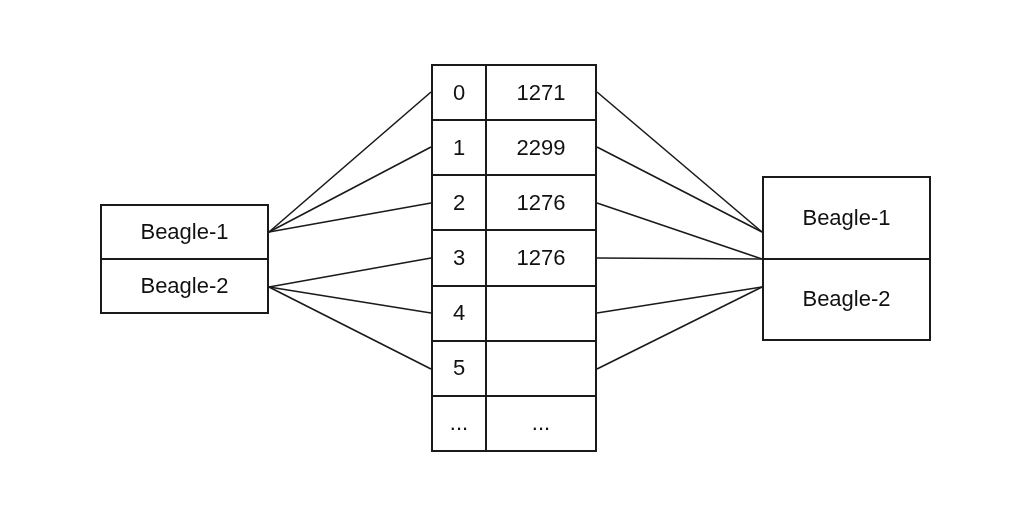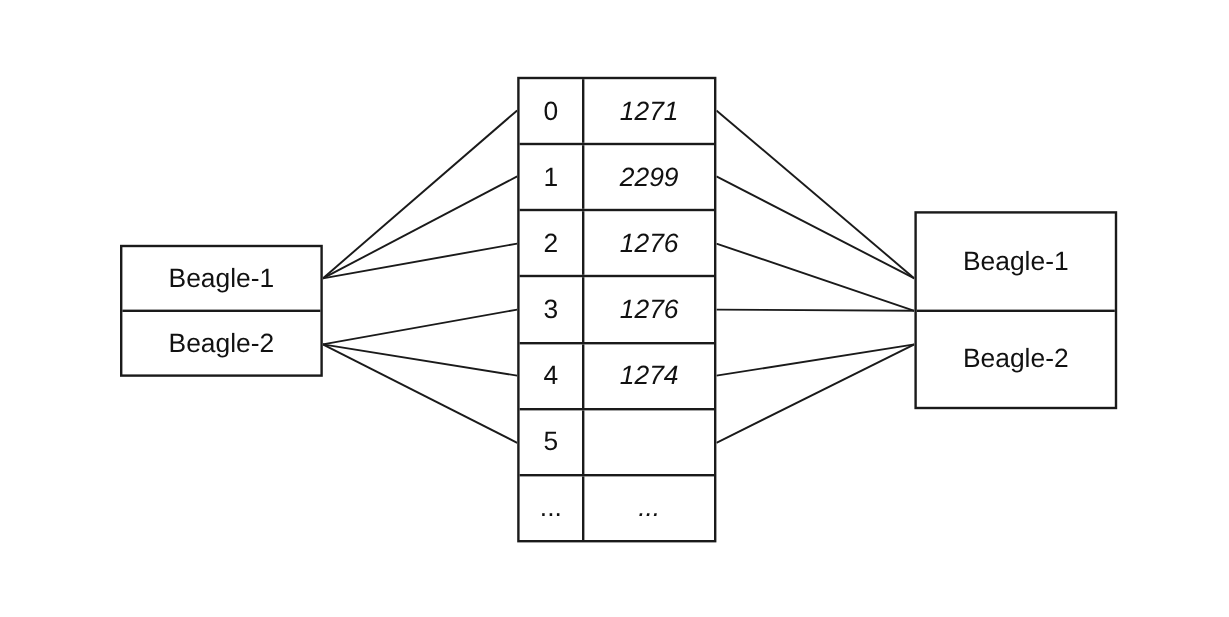--- a/index.html
+++ b/index.html
@@ -75,21 +75,21 @@
     align-items: center;
     justify-content: center;
     color: #111111;
     font-size: 22px;
     line-height: 1;
   }
   .cell-key {
     width: 54px;
     border-right: 2px solid #1a1a1a;
   }
-  .cell-val { flex: 1 1 auto; font-style: italic; }
+  .cell-val { flex: 1 1 auto; }
 </style>
 </head>
 <body>
 
 <div id="canvas">
 
   <svg id="edges" viewBox="0 0 1024 514" xmlns="http://www.w3.org/2000/svg">
     <g id="edges-left" stroke="#1a1a1a" stroke-width="1.6" fill="none" shape-rendering="geometricPrecision">
         <line x1="269" y1="232" x2="431" y2="92"></line>
         <line x1="269" y1="232" x2="431" y2="147"></line>
@@ -129,21 +129,20 @@
     <div class="table-row">
       <div class="cell-key">2</div>
       <div class="cell-val">1276</div>
     </div>
     <div class="table-row">
       <div class="cell-key">3</div>
       <div class="cell-val">1276</div>
     </div>
     <div class="table-row">
       <div class="cell-key">4</div>
-      <div class="cell-val">1274</div>
     </div>
     <div class="table-row">
       <div class="cell-key">5</div>
     </div>
     <div class="table-row">
       <div class="cell-key">...</div>
       <div class="cell-val">...</div>
     </div>
   </div>
 

